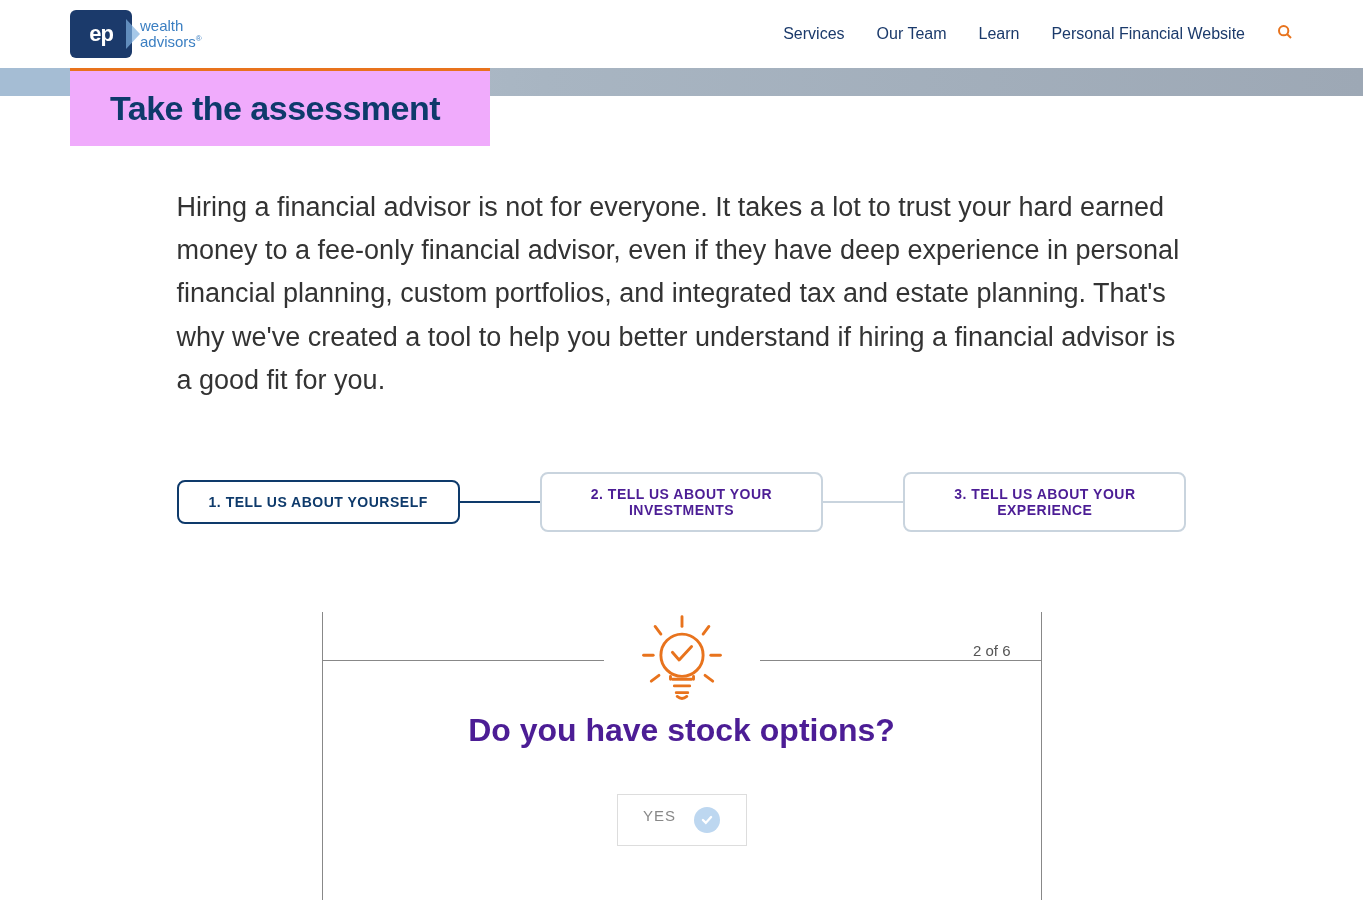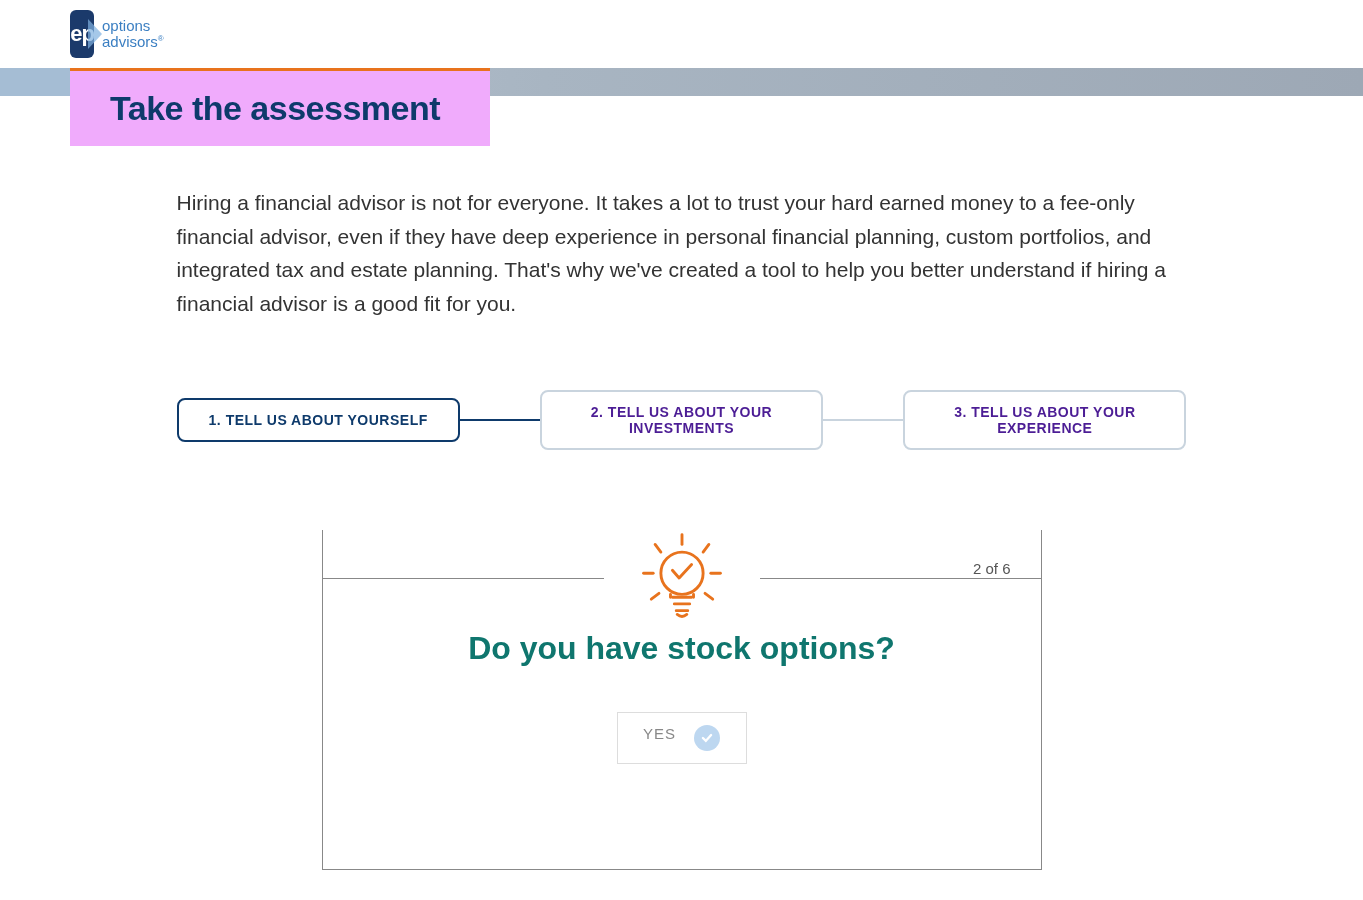--- a/index.html
+++ b/index.html
@@ -16,21 +16,21 @@
       background: #fff;
       position: relative;
       z-index: 10;
     }
     .logo-wrap {
       display: flex;
       align-items: center;
       gap: 8px;
     }
     .logo-box {
-      width: 24px;
+      width: 62px;
       height: 48px;
       background: #1b3a6b;
       border-radius: 6px;
       display: flex;
       align-items: center;
       justify-content: center;
       position: relative;
     }
     .logo-ep {
       color: #fff;
@@ -99,21 +99,21 @@
       font-weight: 600;
       letter-spacing: -0.5px;
     }
     .content {
       max-width: 1150px;
       margin: 0 auto;
       padding: 40px 70px 0;
     }
     .intro {
       color: #333;
-      font-size: 21px;
+      font-size: 27px;
       line-height: 1.6;
       margin-bottom: 70px;
     }
     .steps {
       display: flex;
       align-items: center;
       gap: 0;
       margin-bottom: 80px;
     }
     .step {
@@ -173,21 +173,21 @@
       text-align: center;
     }
     .progress {
       position: absolute;
       top: 30px;
       right: 30px;
       color: #555;
       font-size: 15px;
     }
     .question {
-      color: #0f766e;
+      color: #4c1d95;
       font-size: 32px;
       font-weight: 700;
       margin-top: 40px;
       margin-bottom: 45px;
     }
     .options {
       display: flex;
       justify-content: center;
       gap: 40px;
     }
@@ -222,24 +222,36 @@
 
 
 
 <header class="header">
   <div class="logo-wrap">
     <div class="logo-box">
       <span class="logo-ep">ep</span>
       <span class="logo-chev"></span>
     </div>
     <div class="logo-text">
-      <div>options</div>
+      <div>wealth</div>
       <div><span>advisors</span><sup style="font-size:8px">®</sup></div>
     </div>
   </div>
+  <nav class="nav">
+    <a>Services</a>
+    <a>Our Team</a>
+    <a>Learn</a>
+    <a>Personal Financial Website</a>
+    <span class="search-icon">
+      <svg width="16" height="16" viewBox="0 0 24 24" fill="none" stroke="currentColor" stroke-width="3">
+        <circle cx="10" cy="10" r="7"></circle>
+          <line x1="21" y1="21" x2="15" y2="15"></line>
+      </svg>
+    </span>
+  </nav>
 </header>
 
 <div class="hero-strip"></div>
 
 <div class="title-tab">
   <h1>Take the assessment</h1>
 </div>
 
 <div class="content">
   <p class="intro">Hiring a financial advisor is not for everyone. It takes a lot to trust your hard earned money to a fee-only financial advisor, even if they have deep experience in personal financial planning, custom portfolios, and integrated tax and estate planning. That's why we've created a tool to help you better understand if hiring a financial advisor is a good fit for you.</p>

